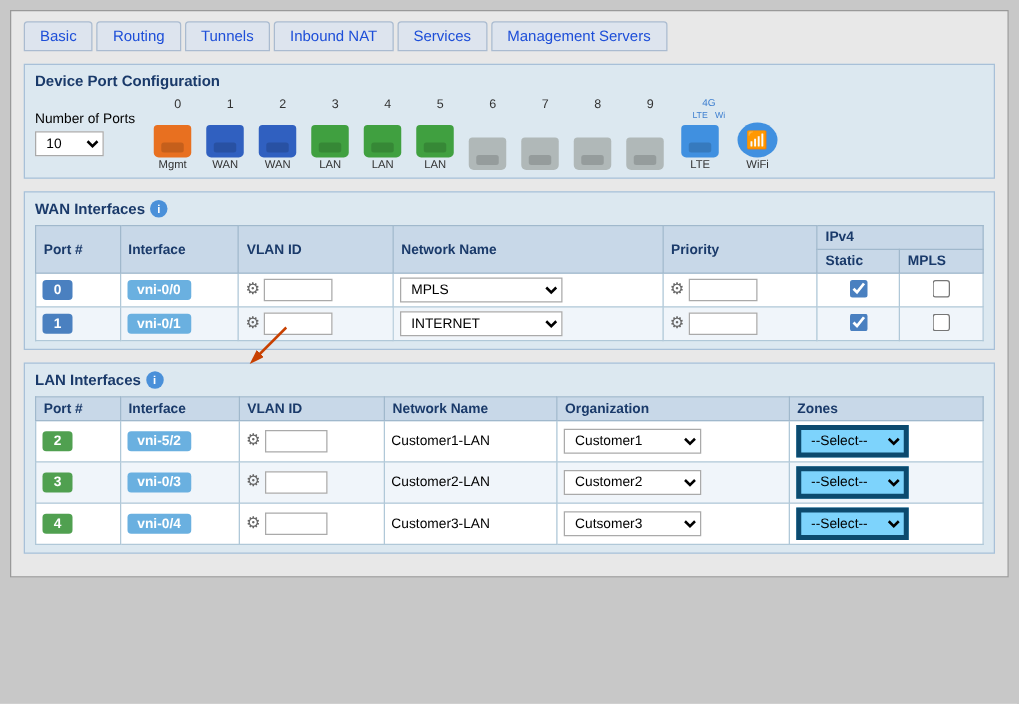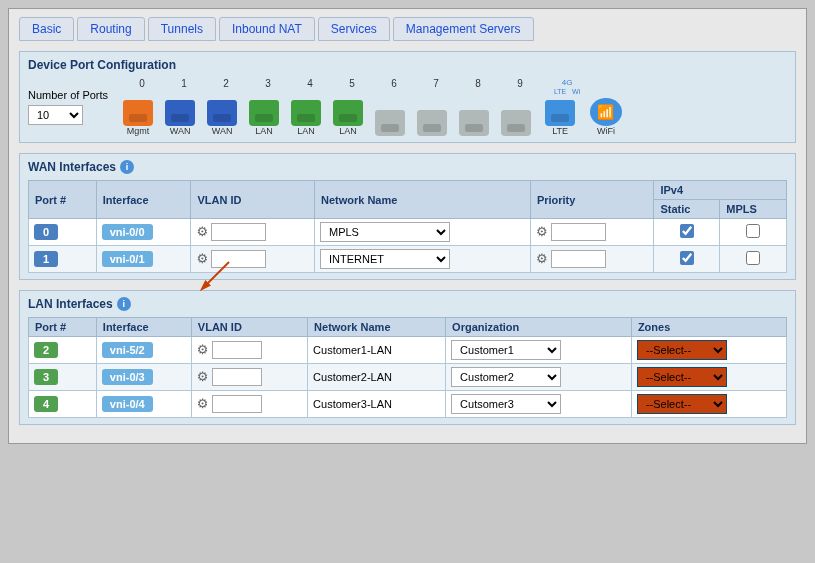--- a/index.html
+++ b/index.html
@@ -209,25 +209,25 @@
       background: white;
     }
     .org-select {
       border: 1px solid #aaa;
       padding: 2px 4px;
       font-size: 11px;
       width: 110px;
       background: white;
     }
     .zone-select {
-      border: 1px solid #0c4a6e;
+      border: 4px solid #0c4a6e;
       padding: 2px 4px;
       font-size: 11px;
       width: 90px;
-      background: #c2410c;
+      background: #7dd3fc;
     }
     
     .ports-select {
       padding: 2px 4px;
       font-size: 11px;
       border: 1px solid #aaa;
       width: 55px;
       background: white;
     }
   </style>

